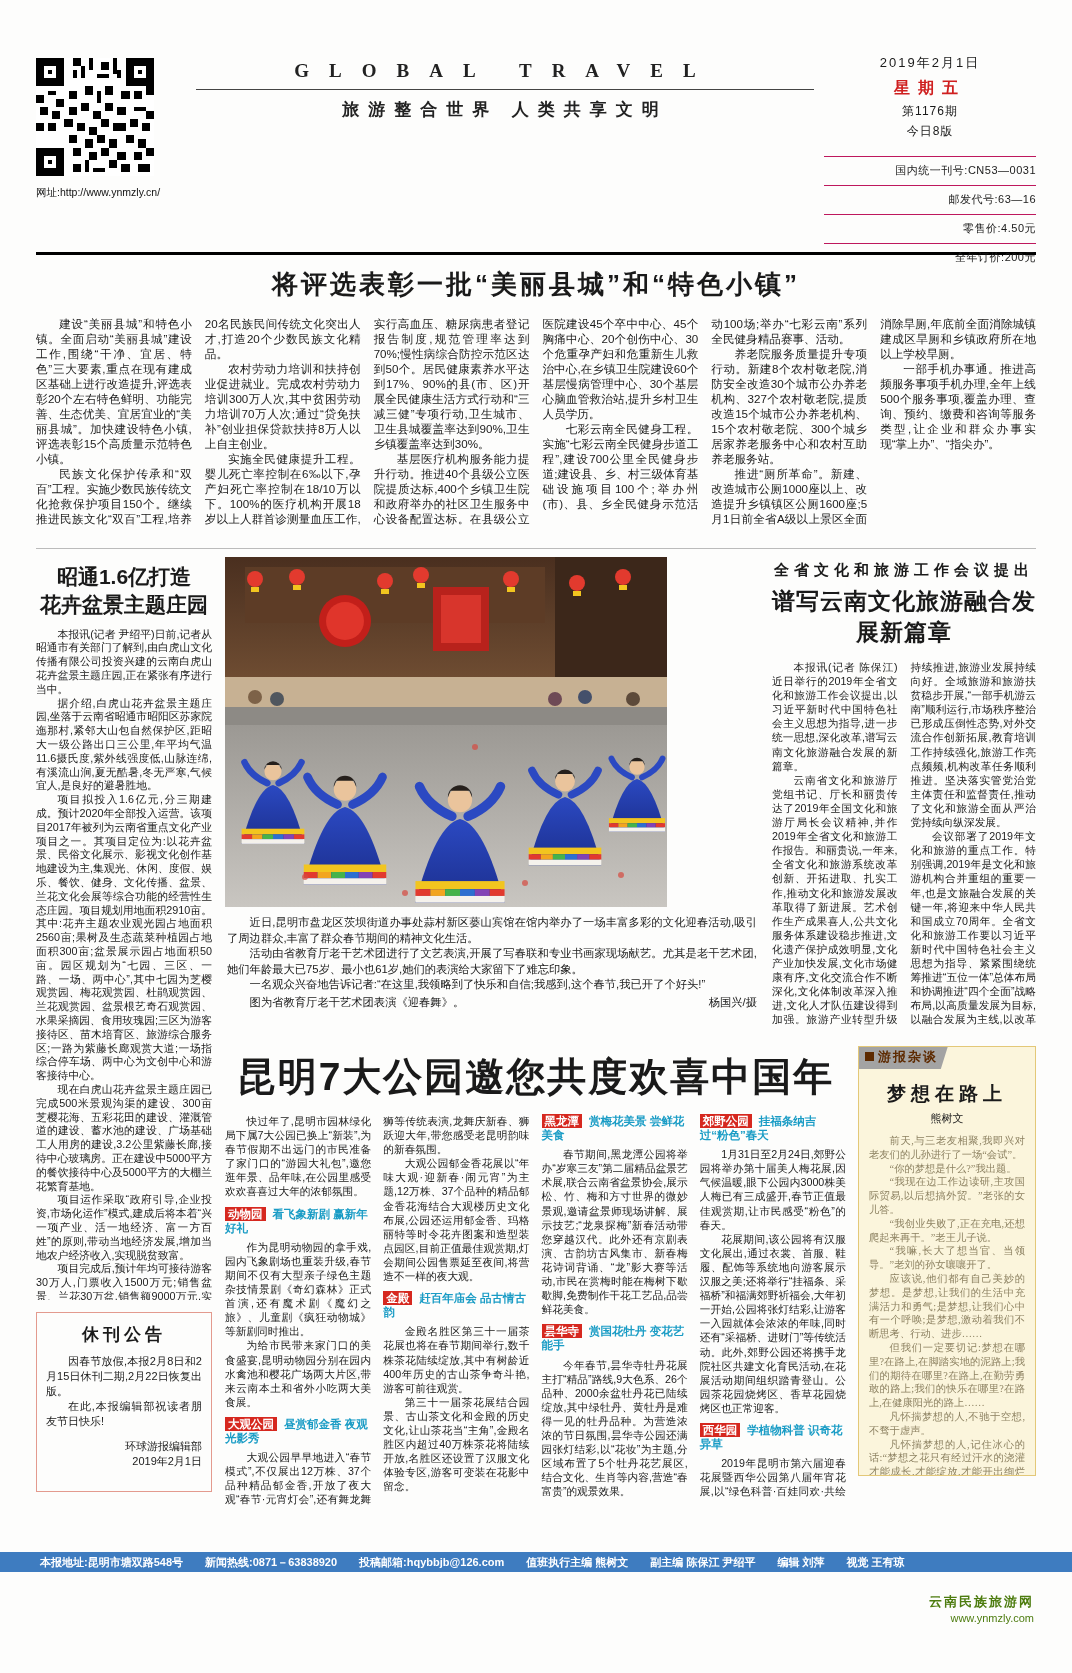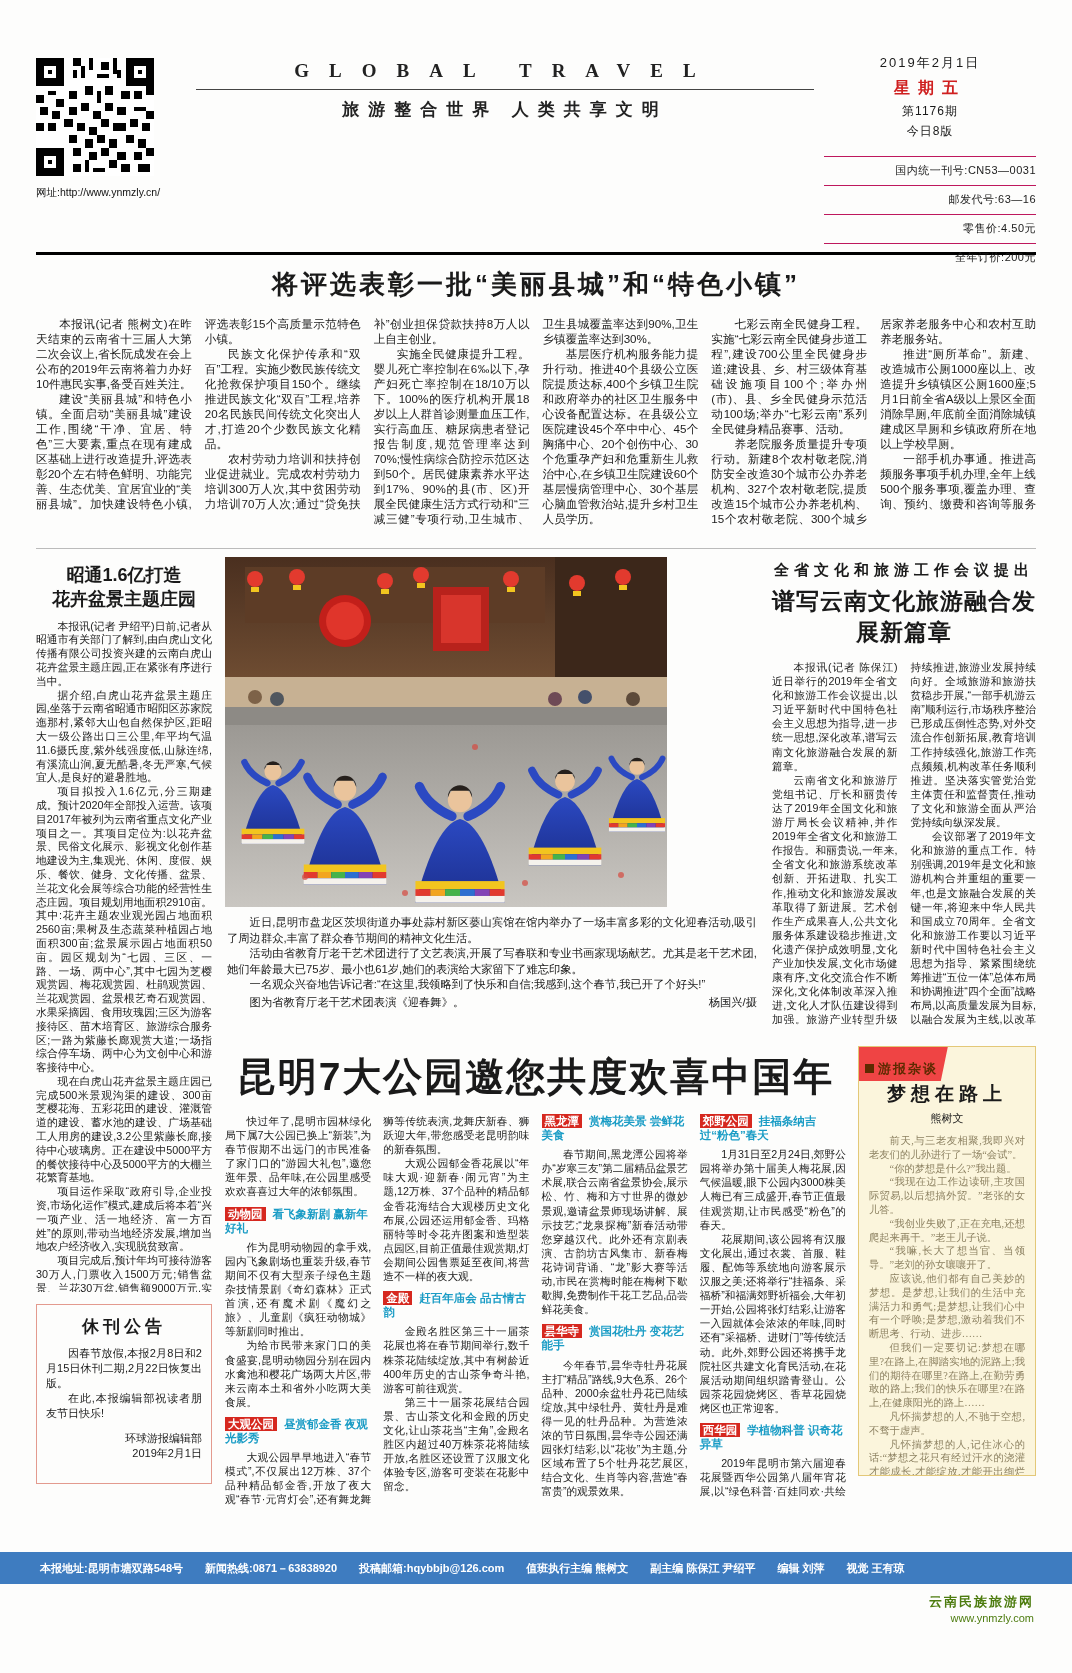--- a/index.html
+++ b/index.html
@@ -30,21 +30,21 @@
   .lead-headline{font-size:57px;font-weight:900;text-align:center;letter-spacing:1px;
                  line-height:1.1;color:#000;}
   .lead-sub{font-size:26px;font-weight:800;text-align:center;margin-top:12px;letter-spacing:3px;}
   .lead-body{margin-top:14px;height:222px;overflow:hidden;column-count:6;column-gap:13px;
              column-fill:auto;font-size:11.6px;line-height:15px;}
   .txt p{margin:0;text-indent:2em;text-align:justify;}
   .sep-rule{margin:10px 36px 0;border-top:1px solid #bbb;}
   
   .mainarea{margin:8px 36px 0;display:flex;gap:13px;}
   .left-col{width:176px;flex:none;}
-  .zt-title{font-size:18px;font-weight:900;text-align:center;line-height:1.35;margin:6px 0 8px;}
+  .zt-title{font-size:21px;font-weight:900;text-align:center;line-height:1.35;margin:6px 0 8px;}
   .zt-body{height:672px;overflow:hidden;font-size:10.8px;line-height:13.8px;}
   .notice-box{margin-top:12px;border:1px solid #e39a8e;padding:10px 9px;height:158px;overflow:hidden;}
   .notice-title{font-size:17px;font-weight:800;text-align:center;letter-spacing:4px;margin-bottom:8px;}
   .notice-box p{font-size:11px;line-height:15px;}
   .notice-sign{text-align:right;font-size:11px;margin-top:10px;text-indent:0 !important;}
   .right-zone{flex:1;display:flex;flex-direction:column;}
   .row1{display:flex;gap:13px;}
   .photo-block{width:534px;flex:none;}
   .photo-frame{width:442px;height:350px;overflow:hidden;background:#8c8a86;}
   .caption{padding:8px 2px 0;font-size:11.3px;line-height:15.5px;}
@@ -59,30 +59,30 @@
   .kunming{flex:1;}
   .km-headline{font-size:39px;font-weight:900;letter-spacing:2px;text-align:center;margin:4px 0 10px;}
   .km-body{height:398px;overflow:hidden;column-count:4;column-gap:12px;column-fill:auto;
            font-size:10.7px;line-height:14.1px;}
   .sec-head{margin:8px 0 5px;text-indent:0;}
   .sec-tag{background:#d6281f;color:#fff;font-weight:700;font-size:11.5px;padding:1px 3px;}
   .sec-sub{color:#1a9cc5;font-weight:700;font-size:11.5px;margin-left:4px;}
   
   .zatan{width:178px;flex:none;background:#fbf5dc;border:1px solid #e3c878;position:relative;
          padding:26px 10px 8px;height:430px;overflow:hidden;box-sizing:border-box;}
-  .zatan-ribbon{position:absolute;top:-1px;left:-1px;background:#ef4444;color:#5d2a00;
-                font-weight:800;font-size:13px;padding:14px 10px 3px 7px;letter-spacing:2px;
+  .zatan-ribbon{position:absolute;top:-1px;left:-1px;background:#a3a3a3;color:#5d2a00;
+                font-weight:800;font-size:13px;padding:2px 10px 3px 7px;letter-spacing:2px;
                 clip-path:polygon(0 0,100% 0,92% 100%,0 100%);}
   .zatan-ribbon .sq{display:inline-block;width:9px;height:9px;background:#5d2a00;margin-right:4px;}
   .zatan-title{text-align:center;font-size:19px;font-weight:900;letter-spacing:5px;margin:8px 0 4px;}
   .zatan-author{text-align:center;font-size:11px;margin-bottom:8px;}
   .zatan-body{font-size:10.3px;line-height:13.8px;color:#8d8262;
               font-family:"Liberation Serif",serif;}
   
-  .footer-bar{position:absolute;left:0;right:0;top:1552px;height:32px;background:#3e7cc0;
+  .footer-bar{position:absolute;left:0;right:0;top:1552px;height:20px;background:#3e7cc0;
               color:#fff;font-size:11px;font-weight:700;display:flex;align-items:center;
               gap:22px;padding:0 40px;white-space:nowrap;overflow:hidden;}
   .site-mark{position:absolute;right:38px;top:1594px;text-align:right;color:#4d7c0f;line-height:1.3;}
   .site-mark .nm{font-size:13px;font-weight:800;letter-spacing:2px;}
   .site-mark .url{font-size:11px;}
 </style>
 </head>
 <body>
 
 <div class="page">
@@ -117,21 +117,20 @@
       <div class="mi-rule-item">邮发代号:63—16</div>
       <div class="mi-rule-item">零售价:4.50元</div>
       <div class="mi-rule-item">全年订价:200元</div>
     </div>
   </div>
   <div class="double-rule"></div>
 
   <div class="lead">
     <div class="lead-sub">将评选表彰一批“美丽县城”和“特色小镇”</div>
     <div class="lead-body txt">
-      <p>本报讯(记者 熊树文)在昨天结束的云南省十三届人大第二次会议上,省长阮成发在会上公布的2019年云南将着力办好10件惠民实事,备受百姓关注。</p>
       <p>建设“美丽县城”和特色小镇。全面启动“美丽县城”建设工作,围绕“干净、宜居、特色”三大要素,重点在现有建成区基础上进行改造提升,评选表彰20个左右特色鲜明、功能完善、生态优美、宜居宜业的“美丽县城”。加快建设特色小镇,评选表彰15个高质量示范特色小镇。</p>
       <p>民族文化保护传承和“双百”工程。实施少数民族传统文化抢救保护项目150个。继续推进民族文化“双百”工程,培养20名民族民间传统文化突出人才,打造20个少数民族文化精品。</p>
       <p>农村劳动力培训和扶持创业促进就业。完成农村劳动力培训300万人次,其中贫困劳动力培训70万人次;通过“贷免扶补”创业担保贷款扶持8万人以上自主创业。</p>
       <p>实施全民健康提升工程。婴儿死亡率控制在6‰以下,孕产妇死亡率控制在18/10万以下。100%的医疗机构开展18岁以上人群首诊测量血压工作,实行高血压、糖尿病患者登记报告制度,规范管理率达到70%;慢性病综合防控示范区达到50个。居民健康素养水平达到17%、90%的县(市、区)开展全民健康生活方式行动和“三减三健”专项行动,卫生城市、卫生县城覆盖率达到90%,卫生乡镇覆盖率达到30%。</p>
       <p>基层医疗机构服务能力提升行动。推进40个县级公立医院提质达标,400个乡镇卫生院和政府举办的社区卫生服务中心设备配置达标。在县级公立医院建设45个卒中中心、45个胸痛中心、20个创伤中心、30个危重孕产妇和危重新生儿救治中心,在乡镇卫生院建设60个基层慢病管理中心、30个基层心脑血管救治站,提升乡村卫生人员学历。</p>
       <p>七彩云南全民健身工程。实施“七彩云南全民健身步道工程”,建设700公里全民健身步道;建设县、乡、村三级体育基础设施项目100个;举办州(市)、县、乡全民健身示范活动100场;举办“七彩云南”系列全民健身精品赛事、活动。</p>
       <p>养老院服务质量提升专项行动。新建8个农村敬老院,消防安全改造30个城市公办养老机构、327个农村敬老院,提质改造15个城市公办养老机构、15个农村敬老院、300个城乡居家养老服务中心和农村互助养老服务站。</p>
       <p>推进“厕所革命”。新建、改造城市公厕1000座以上、改造提升乡镇镇区公厕1600座;5月1日前全省A级以上景区全面消除旱厕,年底前全面消除城镇建成区旱厕和乡镇政府所在地以上学校旱厕。</p>
       <p>一部手机办事通。推进高频服务事项手机办理,全年上线500个服务事项,覆盖办理、查询、预约、缴费和咨询等服务类型,让企业和群众办事实现“掌上办”、“指尖办”。</p>
 

